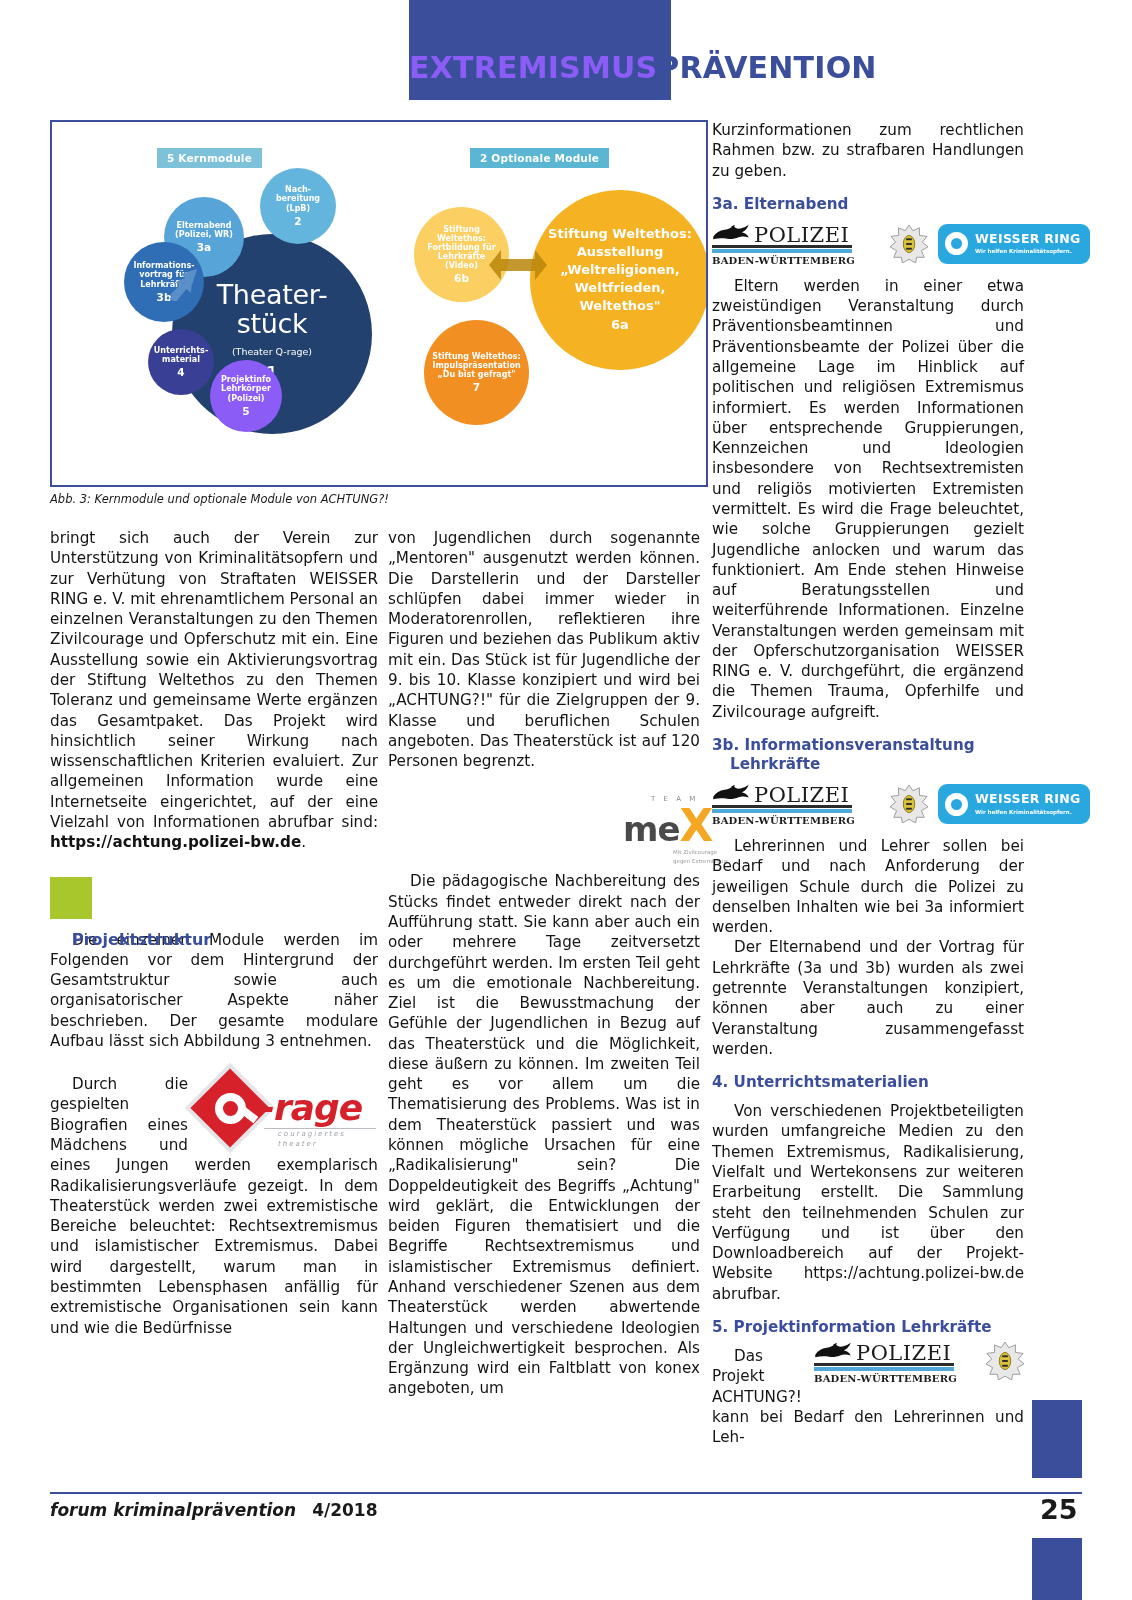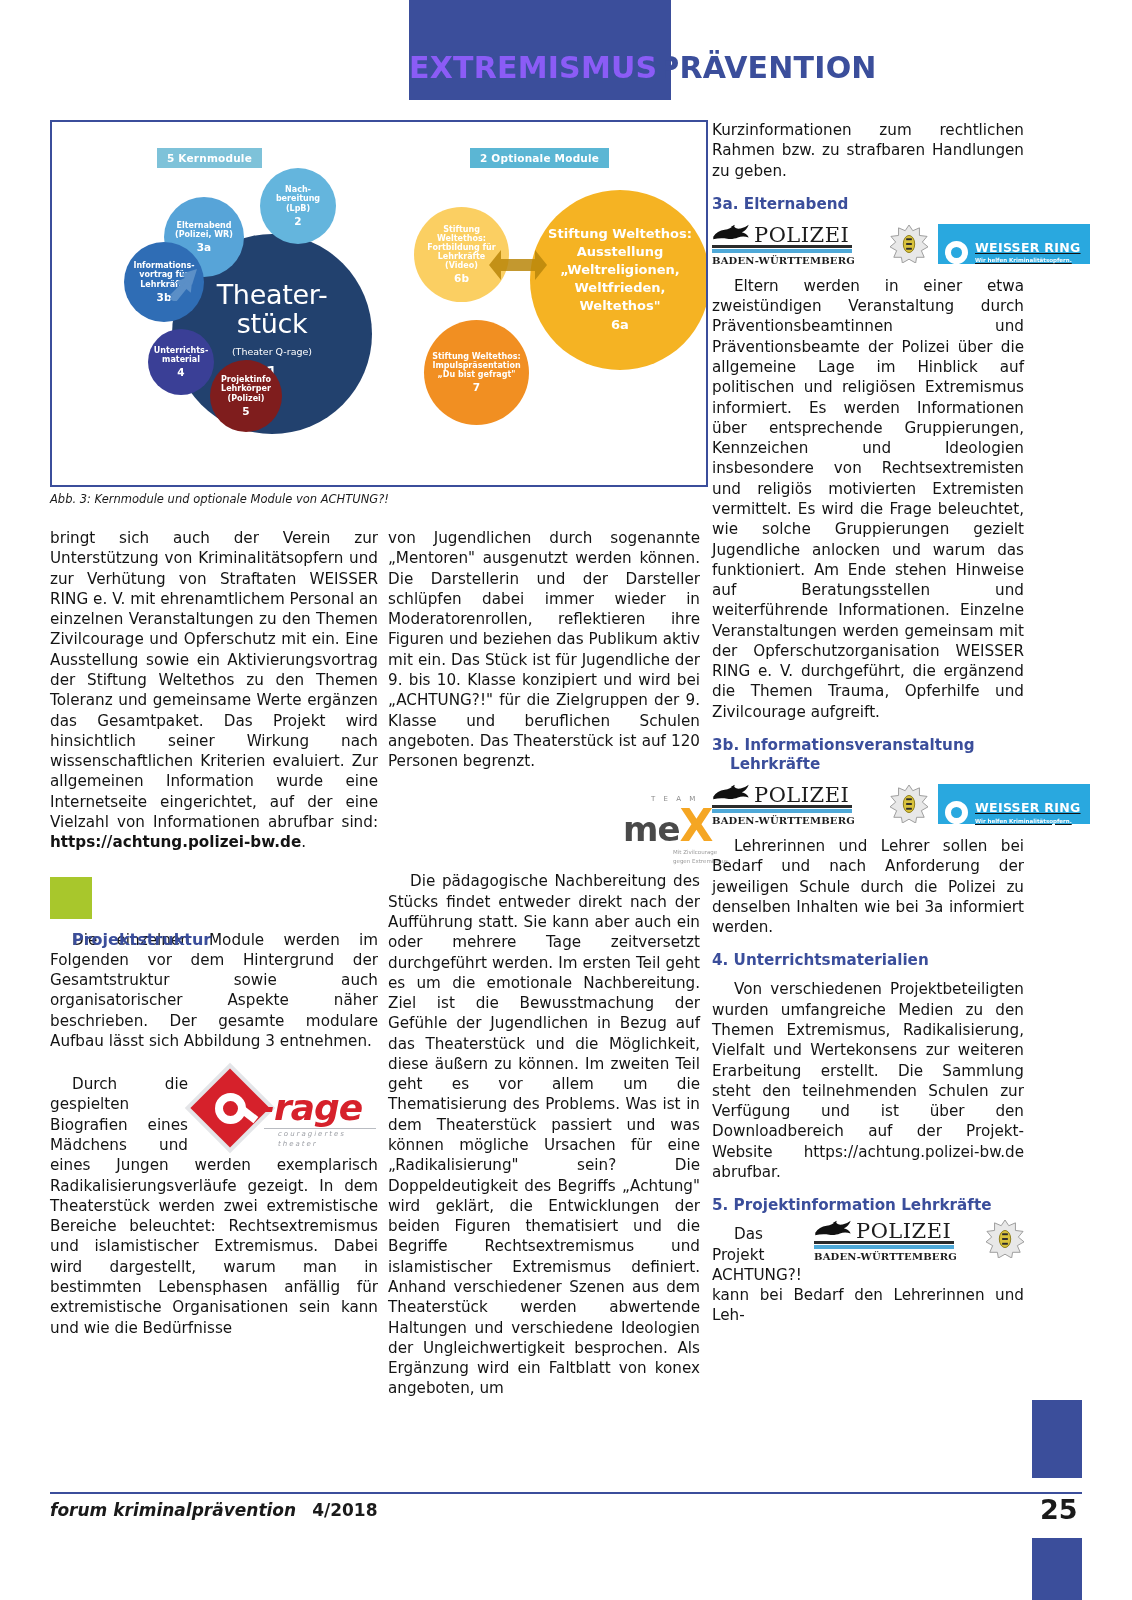--- a/index.html
+++ b/index.html
@@ -85,21 +85,21 @@
 
   .c-eltern { left: 112px; top: 75px; width: 80px; height: 80px; background: #57a4d8; font-size: 8px; }
   .c-eltern .num { font-size: 10.5px; }
 
   .c-info { left: 72px; top: 120px; width: 80px; height: 80px; background: #2f6db5; font-size: 8px; }
   .c-info .num { font-size: 10.5px; }
 
   .c-unterr { left: 96px; top: 207px; width: 66px; height: 66px; background: #3a3f96; font-size: 8px; }
   .c-unterr .num { font-size: 10.5px; }
 
-  .c-projekt { left: 158px; top: 238px; width: 72px; height: 72px; background: #7f1d1d; font-size: 8px; }
+  .c-projekt { left: 158px; top: 238px; width: 72px; height: 72px; background: #8b5cf6; font-size: 8px; }
   .c-projekt .num { font-size: 10.5px; }
 
   
   .c-ausst { left: 478px; top: 68px; width: 180px; height: 180px; background: #f5b323; }
   .c-ausst .t1 { font-size: 13px; }
   .c-ausst .t2 { font-size: 13px; margin-top: 3px; }
   .c-ausst .num { font-size: 13px; margin-top: 4px; }
 
   .c-fort { left: 362px; top: 85px; width: 95px; height: 95px; background: #fbcf62; font-size: 8px; }
   .c-fort .num { font-size: 10.5px; }
@@ -182,23 +182,23 @@
   .pol-sub {
     position: absolute; left: 0; top: 32px;
     font-family: "DejaVu Serif", "Liberation Serif", serif;
     font-size: 10px; font-weight: bold; color: #1c1c1c; letter-spacing: 0.2px;
   }
   .pol-star { width: 38px; height: 38px; flex: none; }
 
   .logo-wr {
     width: 152px; height: 40px; flex: none;
     background: #29a8df;
-    border-radius: 0;
+    border-radius: 9px;
     position: relative;
-    display: flex; align-items: flex-end; text-decoration: underline;
+    display: flex; align-items: center;
   }
   .wr-ring {
     width: 23px; height: 23px; border-radius: 50%;
     border: 6px solid #ffffff; margin-left: 7px; flex: none;
     box-sizing: border-box;
   }
   .wr-txt { margin-left: 7px; }
   .wr-name { color: #ffffff; font-size: 12.5px; font-weight: bold; letter-spacing: 0.3px; line-height: 1; }
   .wr-tag { color: #ffffff; font-size: 5.5px; font-weight: bold; margin-top: 4px; line-height: 1; }
 
@@ -496,20 +496,21 @@
     <div class="logo-wr">
       <div class="wr-ring"></div>
       <div class="wr-txt">
         <div class="wr-name">WEISSER RING</div>
         <div class="wr-tag">Wir helfen Kriminalitätsopfern.</div>
       </div>
     </div>
   </div>
 
   <p class="indent">Lehrerinnen und Lehrer sollen bei Bedarf und nach Anforderung der jeweiligen Schule durch die Polizei zu denselben Inhalten wie bei 3a informiert werden.</p>
+  <p class="indent">Der Elternabend und der Vortrag für Lehrkräfte (3a und 3b) wurden als zwei getrennte Veranstaltungen konzipiert, können aber auch zu einer Veranstaltung zusammengefasst werden.</p>
 
   <div class="gap-md"></div>
 
   <h3 class="sec">4. Unterrichtsmaterialien</h3>
 
   <div class="gap-sm"></div>
 
   <p class="indent">Von verschiedenen Projektbeteiligten wurden umfangreiche Medien zu den Themen Extremismus, Radikalisierung, Vielfalt und Wertekonsens zur weiteren Erarbeitung erstellt. Die Sammlung steht den teilnehmenden Schulen zur Verfügung und ist über den Downloadbereich auf der Projekt-Website https://achtung.polizei-bw.de abrufbar.</p>
 
   <div class="gap-md"></div>

